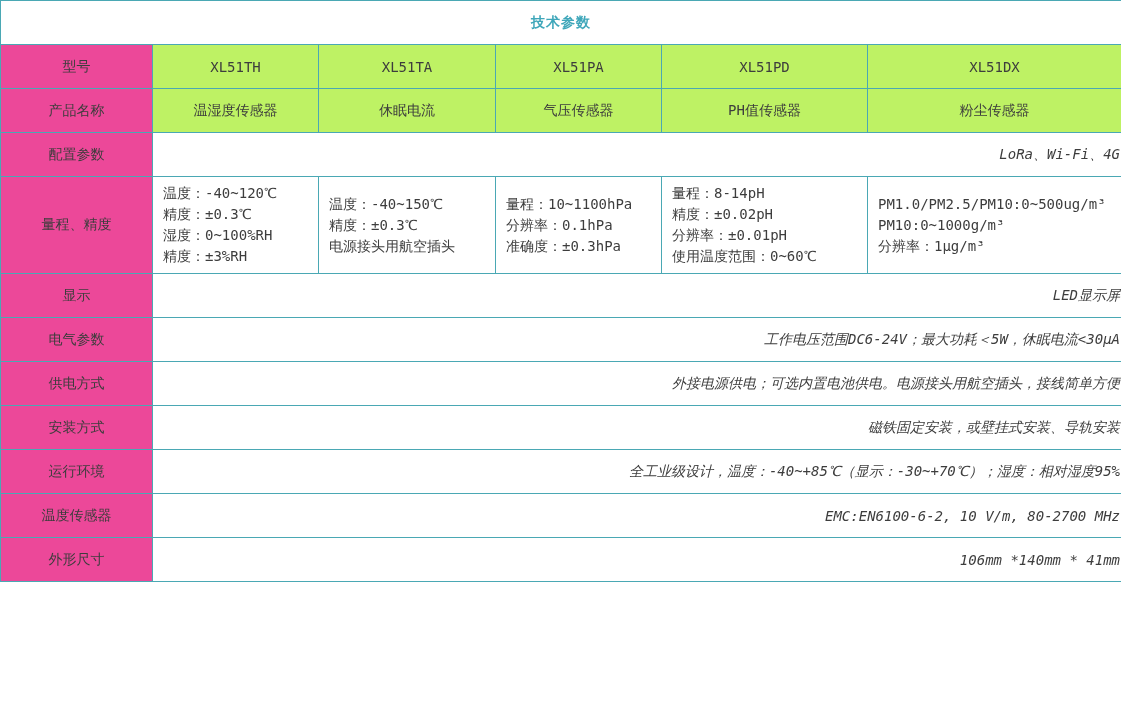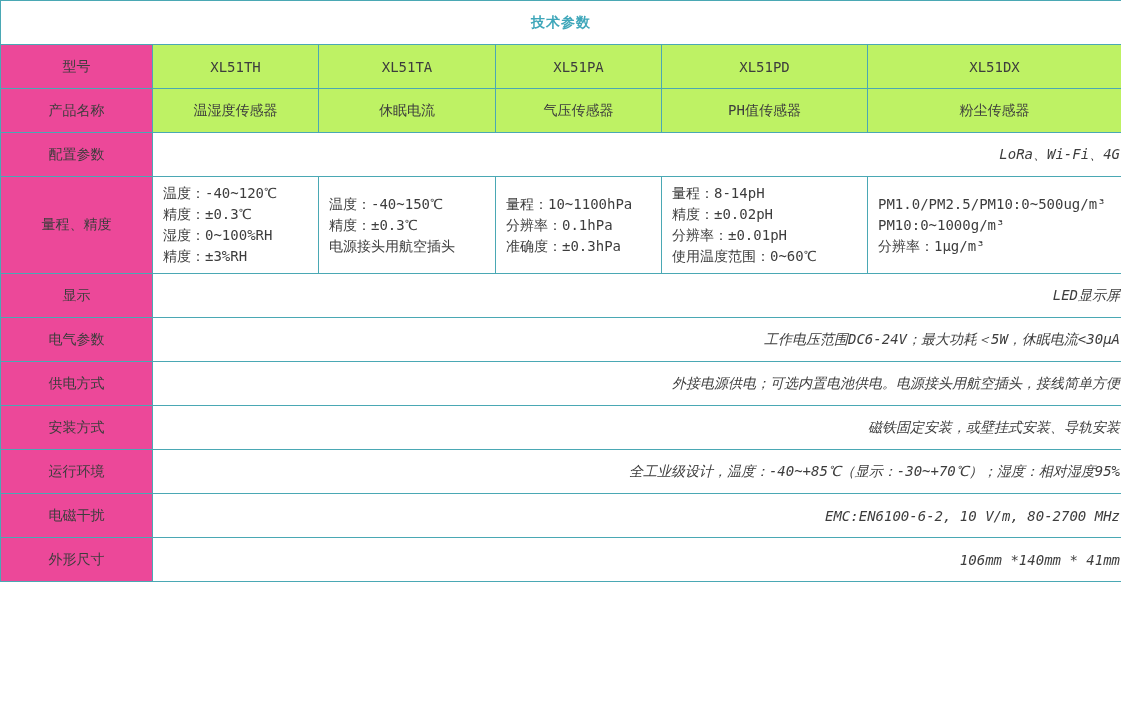--- a/index.html
+++ b/index.html
@@ -143,21 +143,21 @@
   </tr>
   <tr class="row-std">
     <td class="label-cell">安装方式</td>
     <td class="value-cell" colspan="5">磁铁固定安装，或壁挂式安装、导轨安装</td>
   </tr>
   <tr class="row-std">
     <td class="label-cell">运行环境</td>
     <td class="value-cell" colspan="5">全工业级设计，温度：-40~+85℃（显示：-30~+70℃）；湿度：相对湿度95%</td>
   </tr>
   <tr class="row-std">
-    <td class="label-cell">电磁干扰</td>
+    <td class="label-cell">温度传感器</td>
     <td class="value-cell" colspan="5">EMC:EN6100-6-2, 10 V/m, 80-2700 MHz</td>
   </tr>
   <tr class="row-std">
     <td class="label-cell">外形尺寸</td>
     <td class="value-cell" colspan="5">106mm *140mm * 41mm</td>
   </tr>
 </tbody>
   </table>
 
 </body></html>

